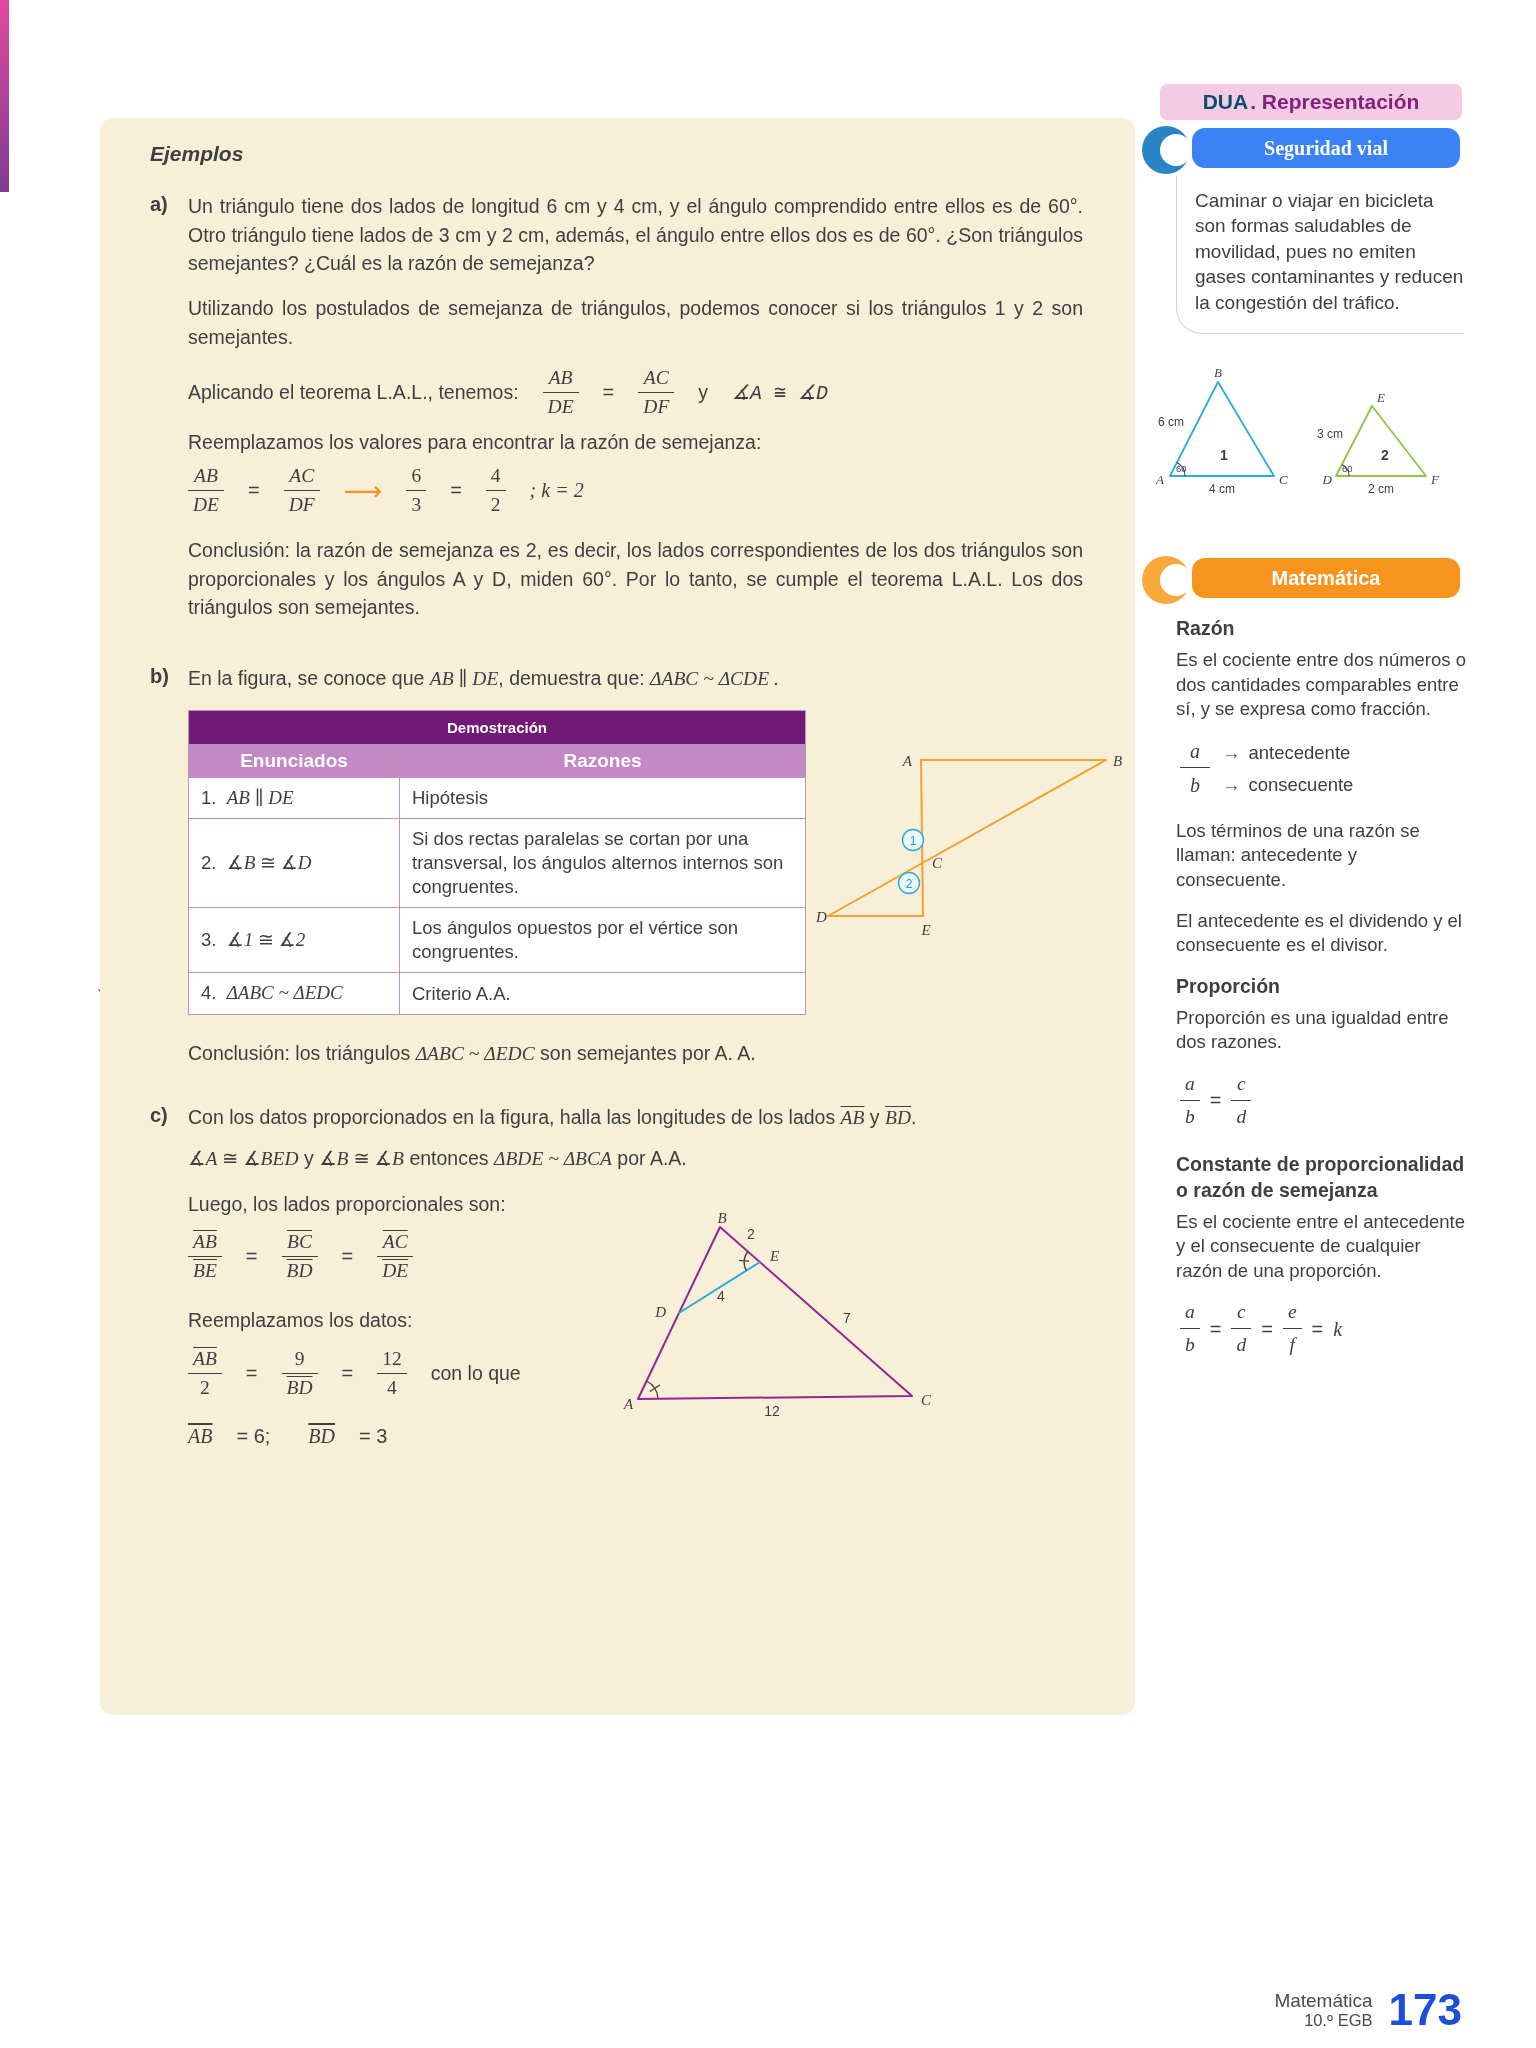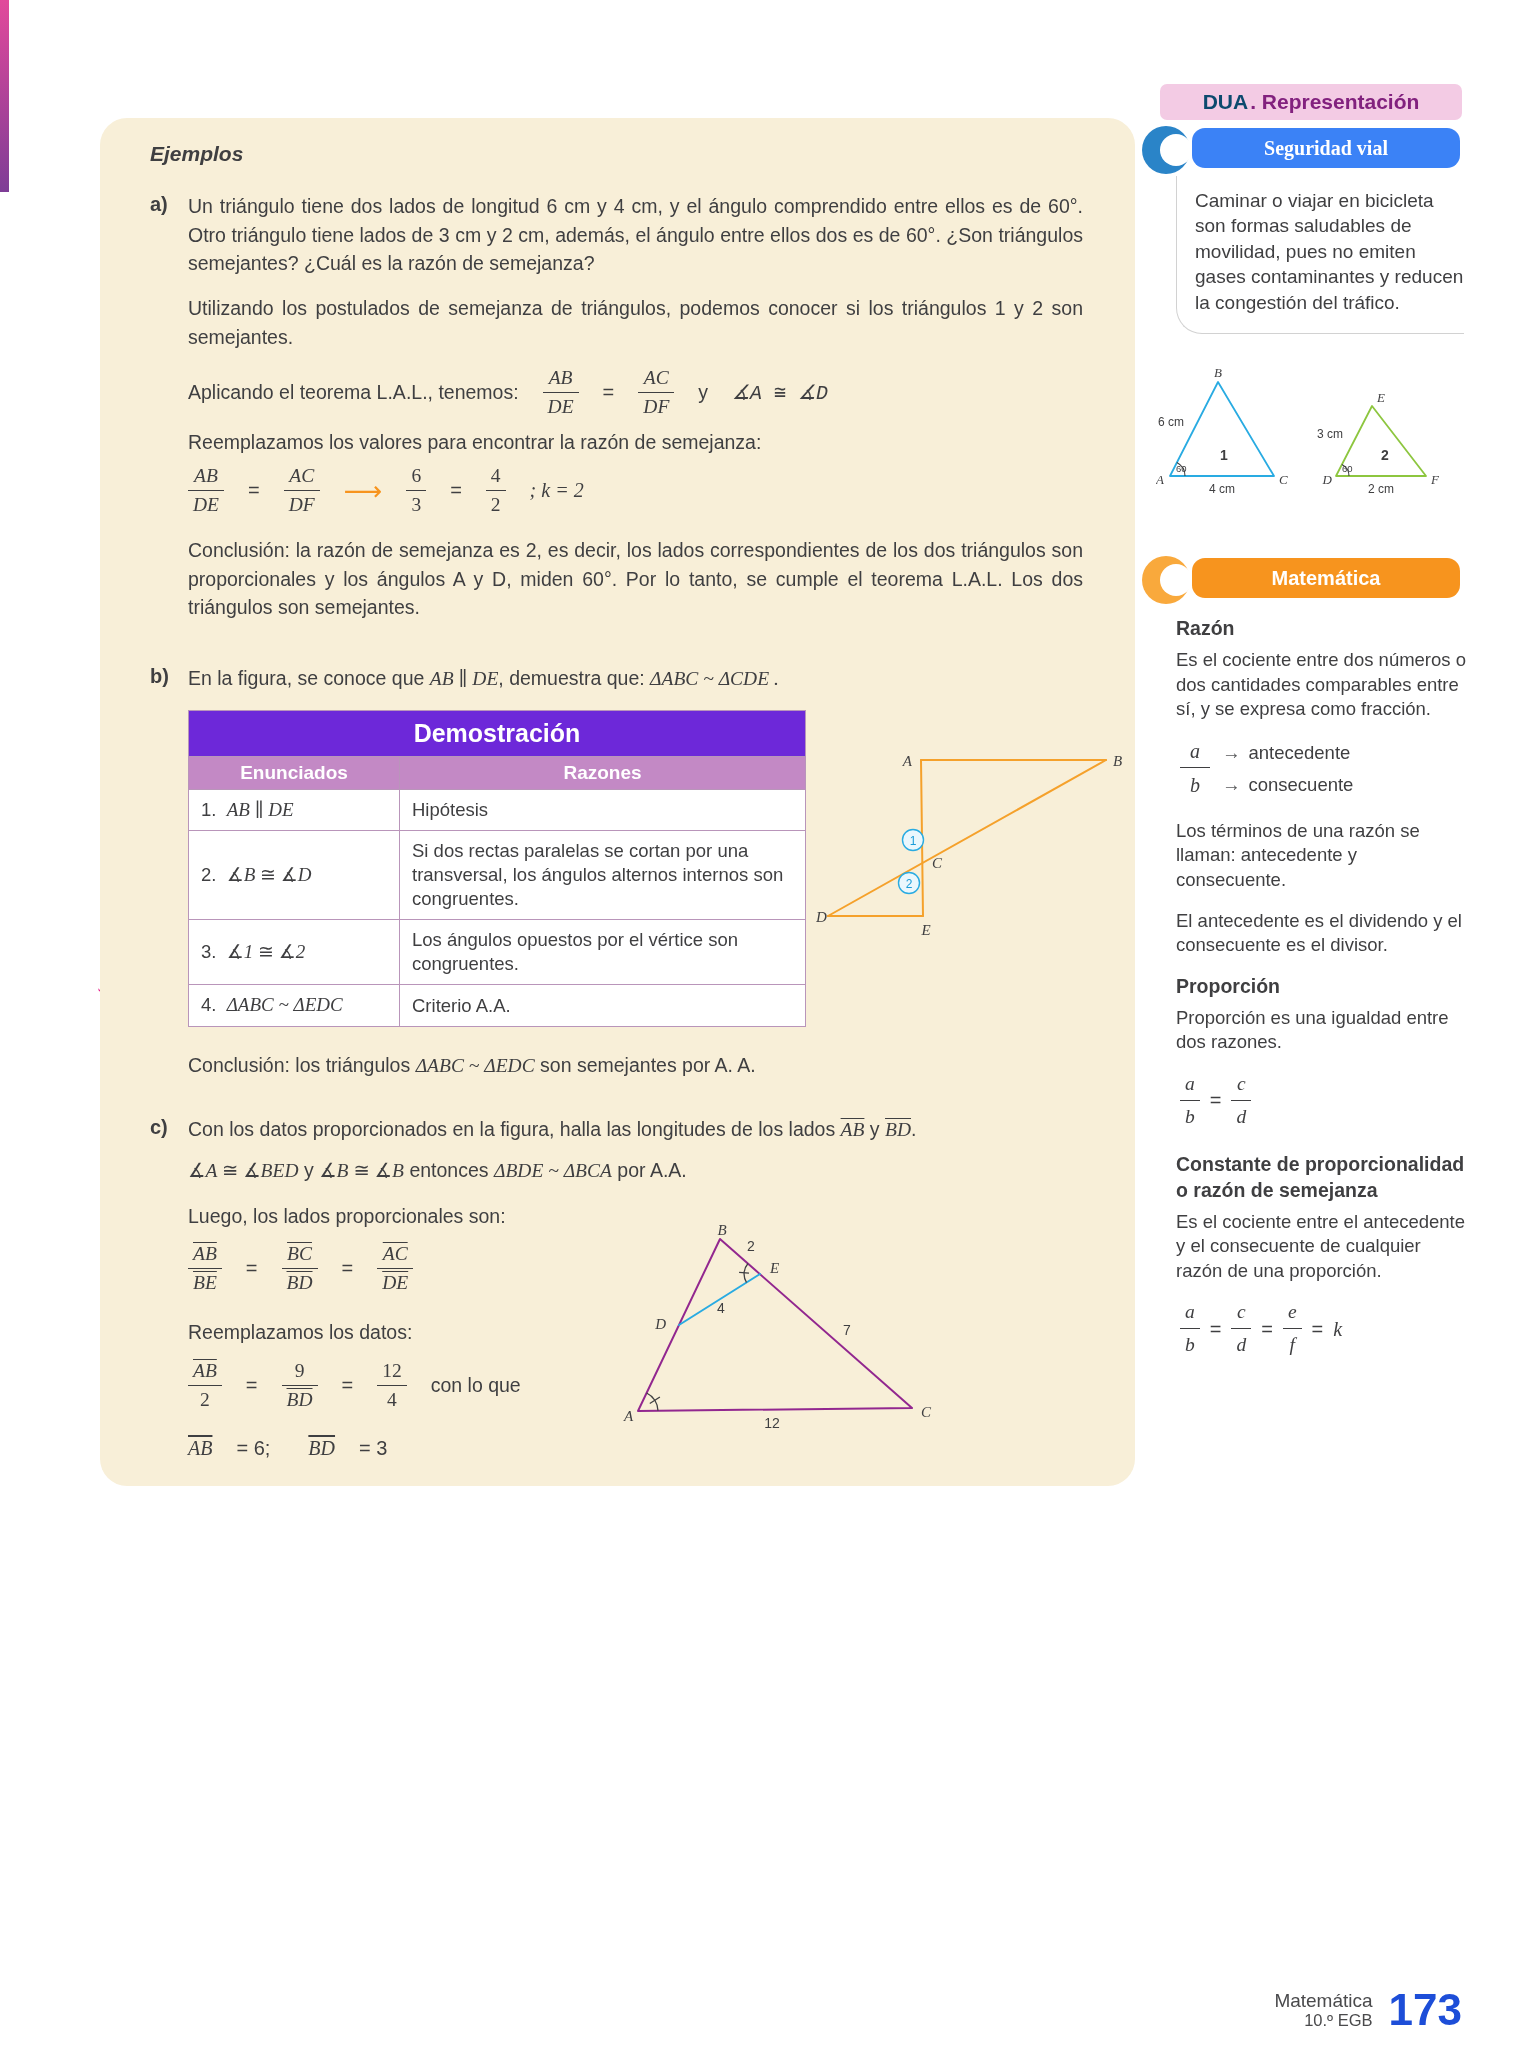--- a/index.html
+++ b/index.html
@@ -9,22 +9,22 @@
   }
   
   .corner-bar{position:absolute;left:0;top:0;width:9px;height:192px;
     background:linear-gradient(#e2499b,#7e3d96);}
   
   .copyright{position:absolute;left:96px;top:1150px;width:745px;
     transform:rotate(-90deg);transform-origin:0 0;
     font-size:17px;color:#e5067e;white-space:nowrap;letter-spacing:.2px;}
   .copyright b{font-size:19px;}
   
-  .panel{position:absolute;left:100px;top:118px;width:1035px;height:1368px;
-    background:#f8efd8;border-radius:27px;box-sizing:border-box;
+  .panel{position:absolute;left:100px;top:118px;width:1035px;height:1597px;
+    background:#f8efd8;border-radius:13px;box-sizing:border-box;
     padding:24px 52px 30px 50px;}
   .h-ejemplos{font-style:italic;font-weight:700;font-size:21px;margin:0 0 26px 0;}
   .section{display:grid;grid-template-columns:38px 1fr;}
   .sec-label{font-weight:700;font-size:20px;padding-top:1px;}
   .sec-a{margin-bottom:42px;} .sec-b{margin-bottom:34px;}
   .para{font-size:19.5px;line-height:1.47;margin:0 0 16px 0;text-align:justify;}
   .para.tight{margin-bottom:8px;}
   .math{font-family:"Liberation Serif","DejaVu Serif","DejaVu Sans",serif;font-style:italic;}
   .ovl{text-decoration:overline;}
   
@@ -33,21 +33,21 @@
     font-family:"Liberation Serif","DejaVu Serif","DejaVu Sans",serif;font-style:italic;font-size:19.5px;}
   .frac .num{display:block;padding:0 5px 3px;border-bottom:1.6px solid #3f3f41;}
   .frac .den{display:block;padding:3px 5px 0;}
   .eq{font-size:20px;}
   .long-arrow{color:#f7941e;font-size:27px;font-family:"DejaVu Sans",sans-serif;line-height:1;}
   .ftail{font-size:20px;}
   
   .table-zone{position:relative;margin-bottom:24px;}
   table.demo{border-collapse:collapse;width:618px;background:#fff;}
   table.demo th,table.demo td{border:1.5px solid #b995ba;}
-  tr.t-title th{background:#6d28d9;color:#fff;font-size:25px;padding:8px;}
+  tr.t-title th{background:#701a75;color:#fff;font-size:15px;padding:8px;}
   tr.t-head th{background:#c389c5;color:#fff;font-size:19px;padding:5px;}
   tr.t-head th:first-child{width:200px;}
   table.demo td{padding:8px 12px;font-size:18.5px;line-height:1.3;vertical-align:middle;}
   td.enun .math{font-size:19px;}
   .fig-b{position:absolute;left:628px;top:34px;}
   .fig-c{position:absolute;left:432px;top:110px;}
   .sec-c .sec-body{position:relative;min-height:420px;}
   
   .dua-badge{position:absolute;left:1160px;top:84px;width:302px;height:36px;
     background:#f3cbe4;border-radius:7px;display:flex;align-items:center;justify-content:center;

